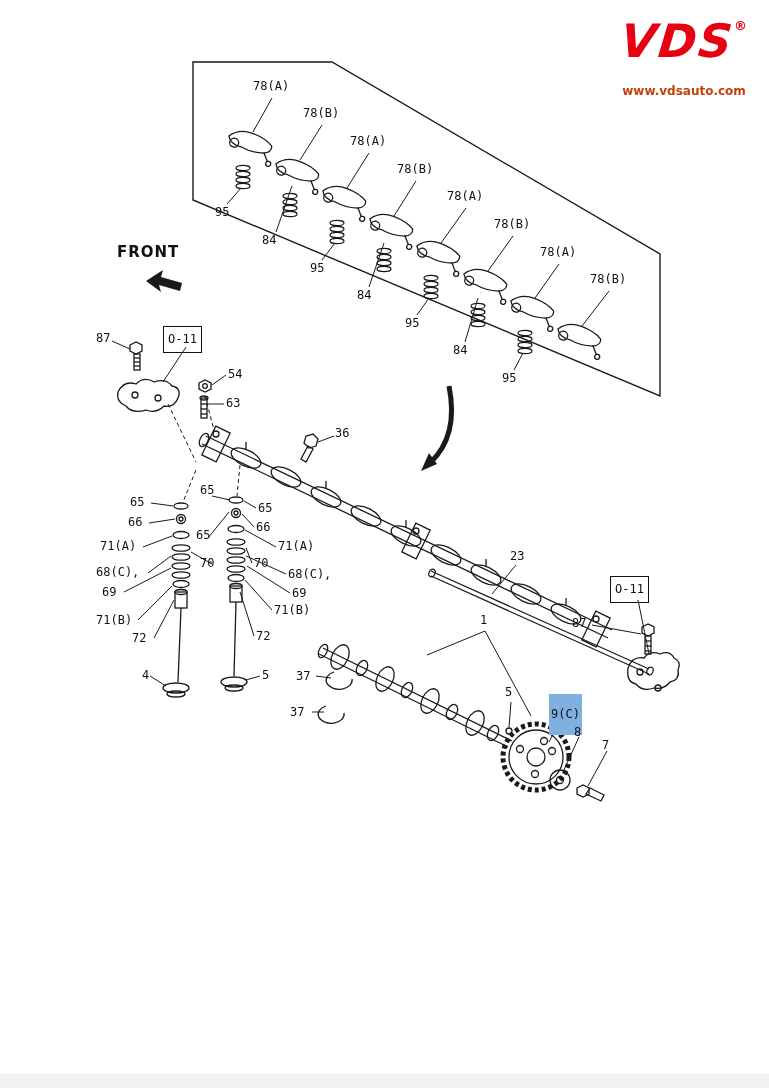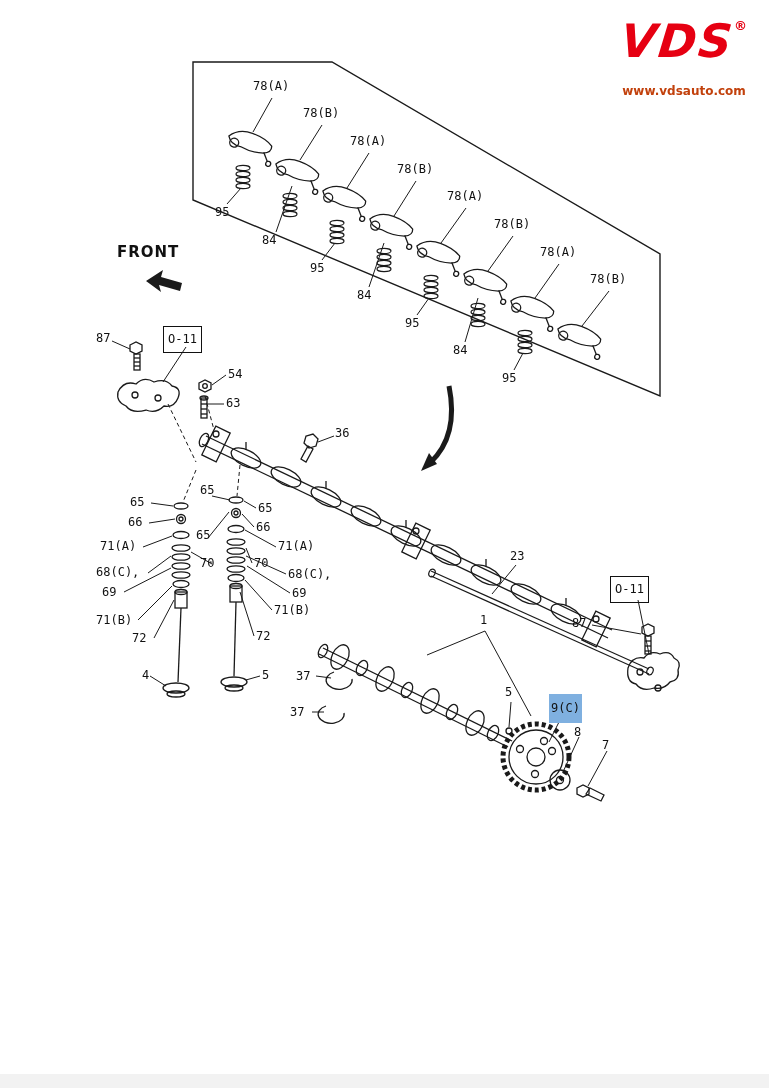--- a/index.html
+++ b/index.html
@@ -11,21 +11,21 @@
              font-weight:bold;font-style:italic;font-size:46px;line-height:1;
              letter-spacing:2px;transform:skewX(-6deg);display:inline-block;}
   .logo-reg{color:#e60012;font-size:13px;font-family:"DejaVu Sans",sans-serif;
             vertical-align:top;font-style:normal;font-weight:bold;}
   .logo-site{color:#c2410c;font-family:"DejaVu Sans","Liberation Sans",sans-serif;
              font-weight:bold;font-size:12px;margin-top:20px;}
   
   .part-label{position:absolute;font-size:12px;color:#111;line-height:1.05;
               white-space:nowrap;z-index:5;}
   .part-label.boxed{border:1.6px solid #111;padding:6px 4px;}
-  .part-label.hl{background:#7fb0e0;padding:8px 2px;}
+  .part-label.hl{background:#7fb0e0;padding:14px 2px;}
   .part-label.front{font-family:"DejaVu Sans","Liberation Sans",sans-serif;
                     font-weight:bold;font-size:15px;letter-spacing:1px;}
   svg{position:absolute;left:0;top:0;z-index:1;}
   .bottom-strip{position:absolute;left:0;bottom:0;width:100%;height:14px;background:#f2f2f2;}
 </style>
 </head>
 <body>
 
 <div class="page">
 

